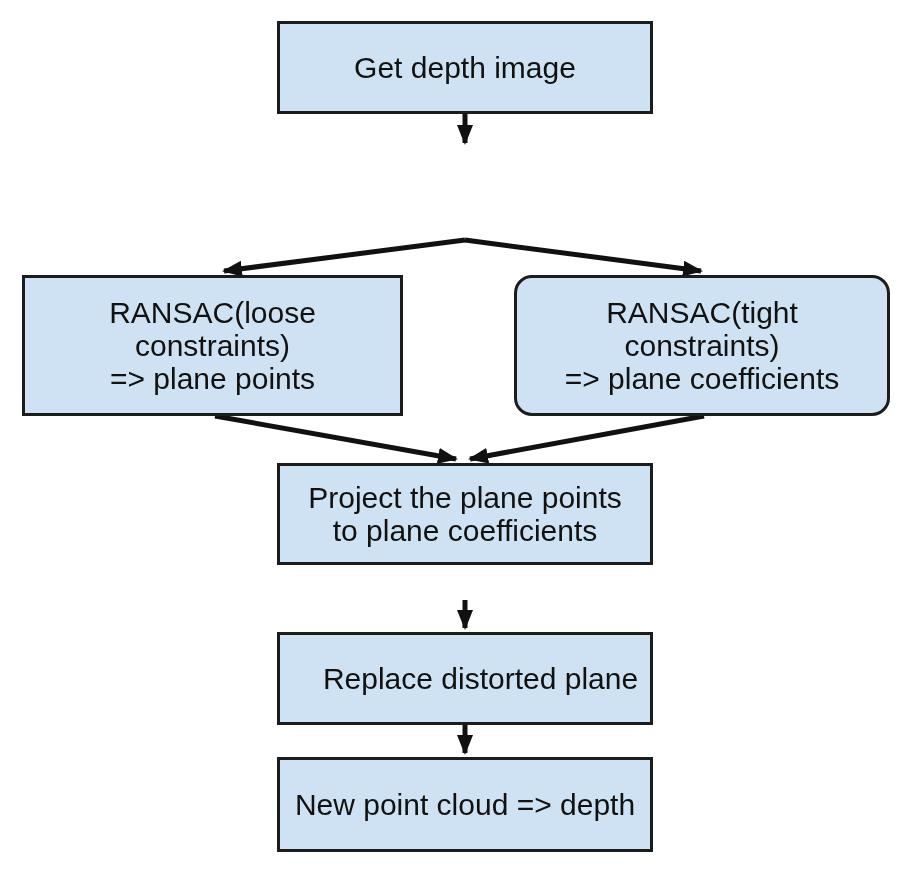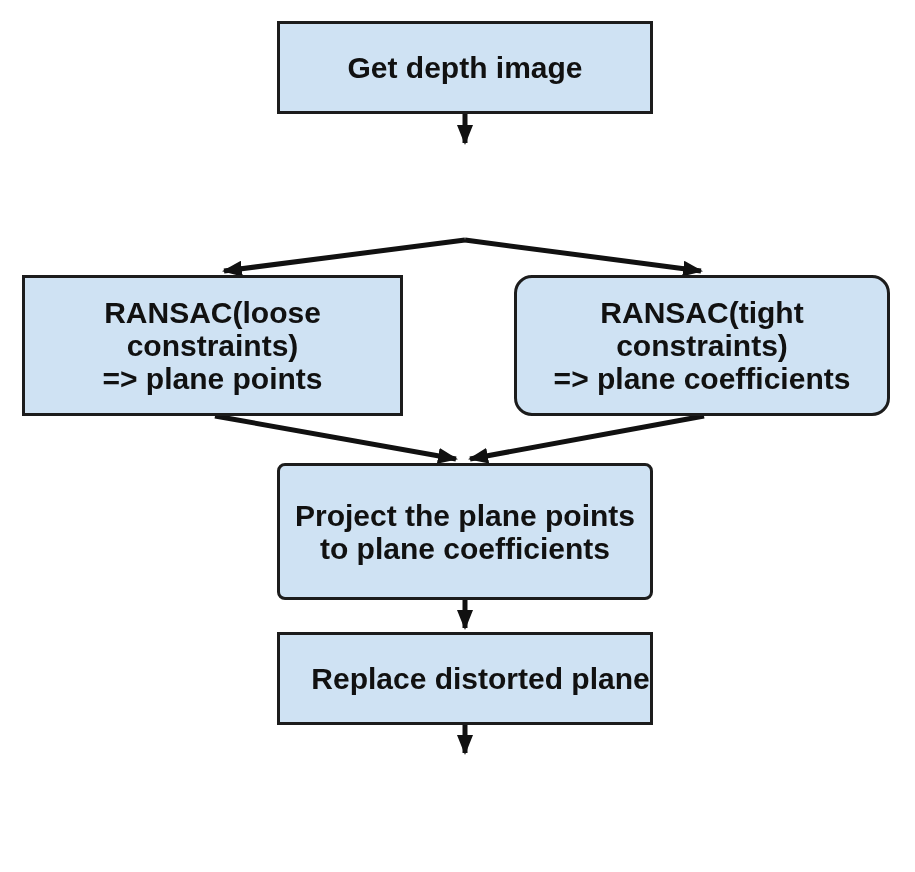--- a/index.html
+++ b/index.html
@@ -26,28 +26,27 @@
     background: var(--node-fill, #cfe2f3);
     border: 3px solid var(--node-border, #1c1c1c);
     color: var(--text-color, #111111);
     display: flex;
     align-items: center;
     justify-content: center;
     text-align: center;
     font-size: 30px;
     line-height: 33px;
     white-space: pre-line;
-    font-weight: bold;
   }
   
   #node-get-depth-image        { left: 277px; top:  21px; width: 376px; height:  93px; }
   #node-depth-to-point-cloud   { left: 277px; top: 147px; width: 376px; height:  93px; }
   #node-ransac-loose           { left:  22px; top: 275px; width: 381px; height: 141px; }
   #node-ransac-tight           { left: 514px; top: 275px; width: 376px; height: 141px; border-radius: 18px; }
-  #node-project-plane-points   { left: 277px; top: 463px; width: 376px; height: 137px; border-radius: 8px; }
+  #node-project-plane-points   { left: 277px; top: 463px; width: 376px; height: 102px; }
   #node-replace-distorted      { left: 277px; top: 632px; width: 376px; height:  93px; padding-left: 31px; }
   #node-new-point-cloud        { left: 277px; top: 757px; width: 376px; height:  95px; }
   .edge {
     stroke: var(--arrow-color, #111111);
     stroke-width: 5;
     fill: none;
   }
 </style>
 </head>
 <body>
@@ -78,14 +77,15 @@
 
   <div class="node" id="node-ransac-tight">RANSAC(tight
 constraints)
 =&gt; plane coefficients</div>
 
   <div class="node" id="node-project-plane-points">Project the plane points
 to plane coefficients</div>
 
   <div class="node" id="node-replace-distorted">Replace distorted plane</div>
 
+  <div class="node" id="node-new-point-cloud">New point cloud =&gt; depth</div>
 
 </div>
 
 </body></html>

